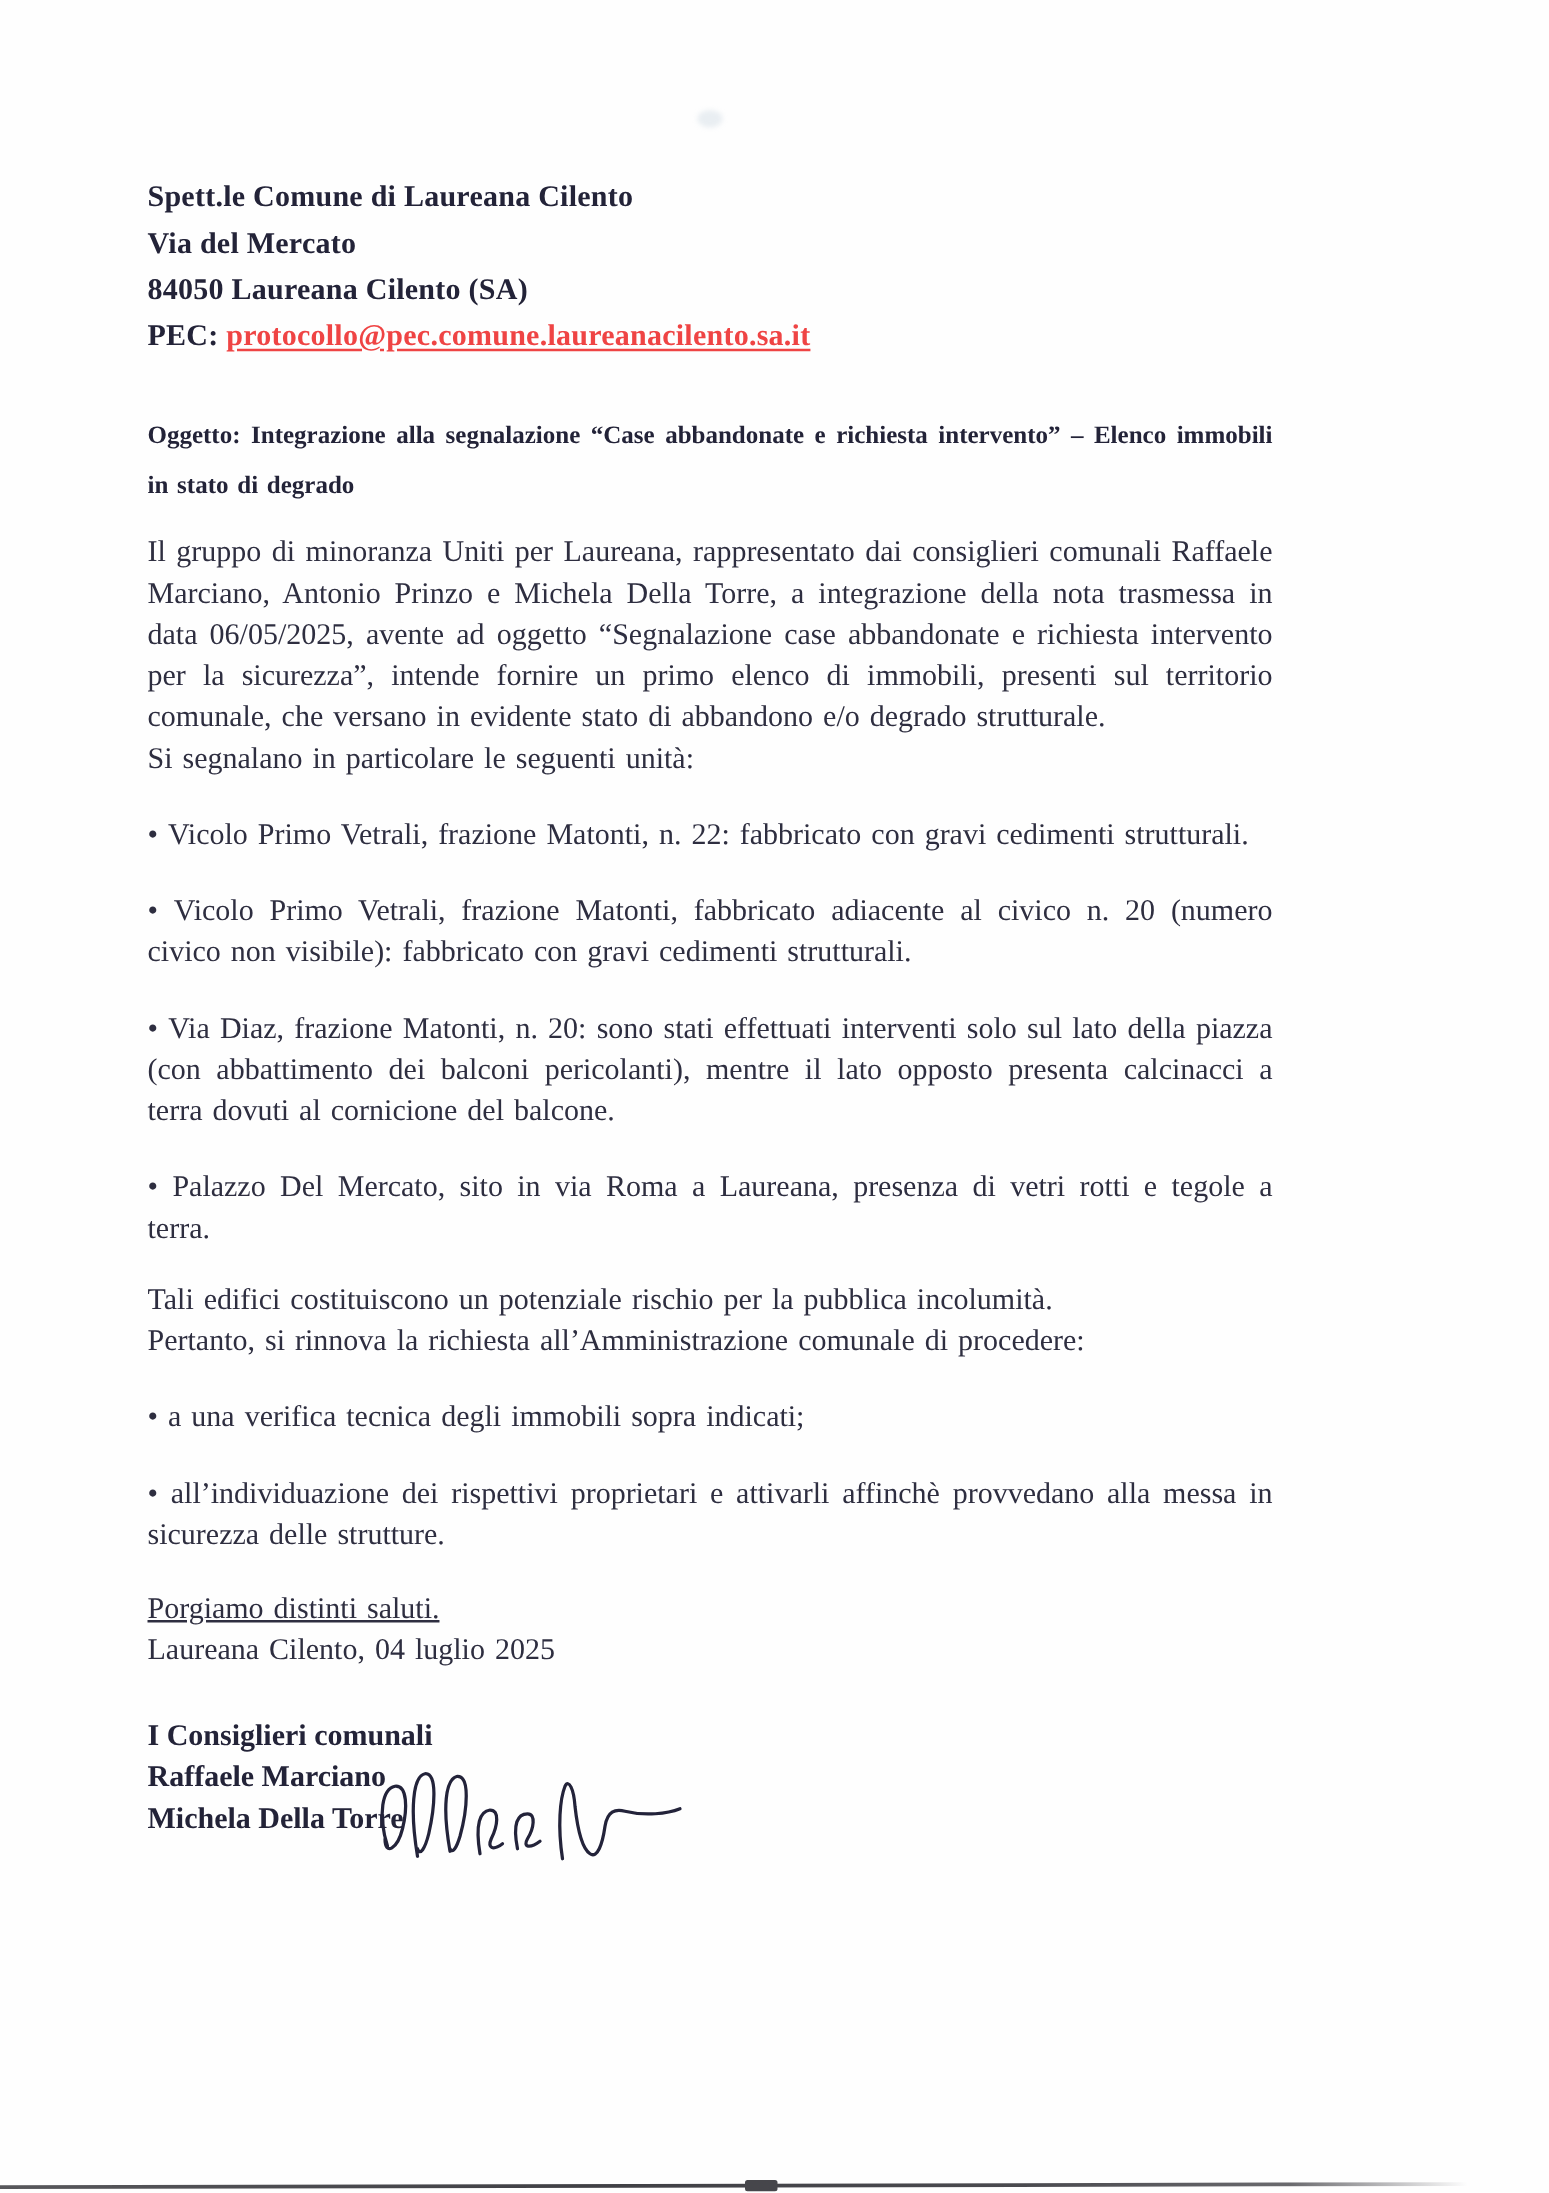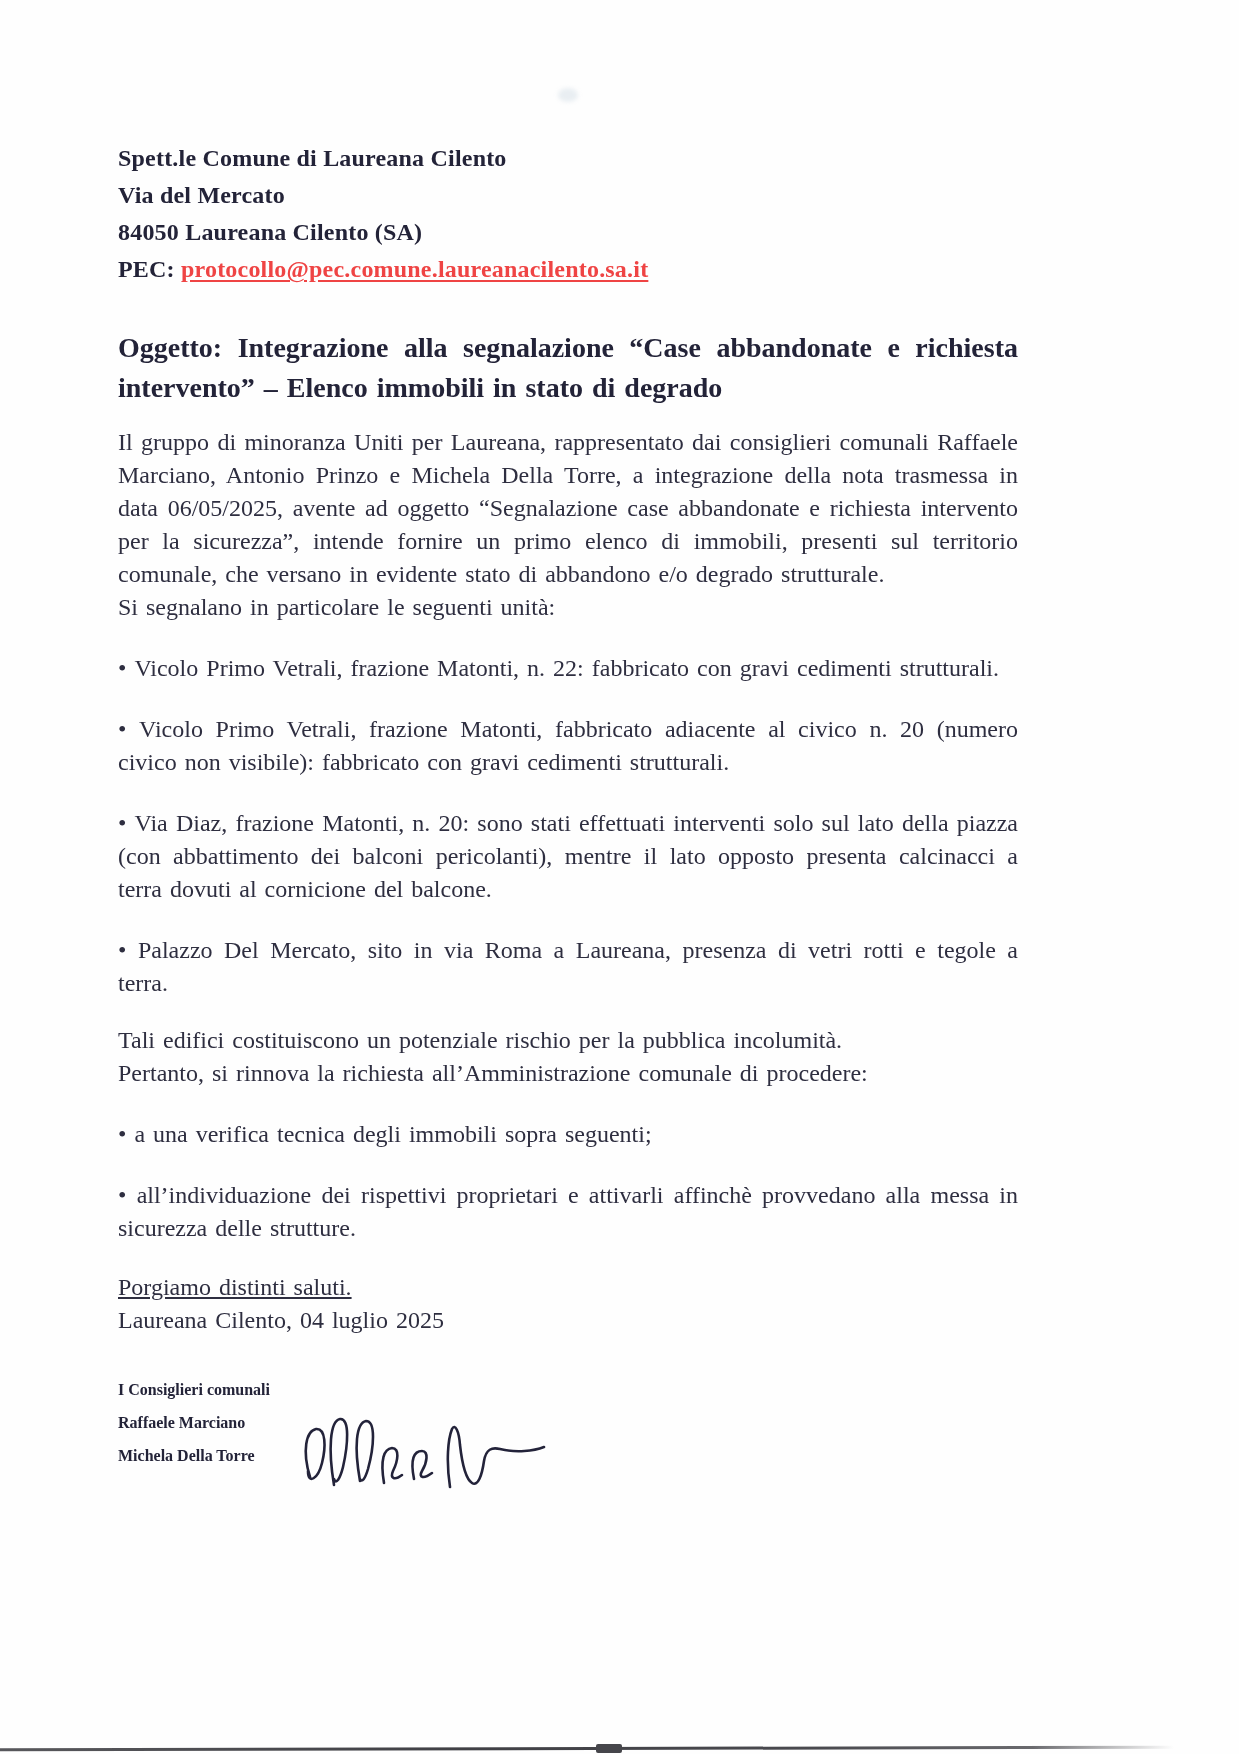--- a/index.html
+++ b/index.html
@@ -39,21 +39,21 @@
     color: #ef4444;
     text-decoration: underline;
     text-underline-offset: 3px;
     cursor: pointer;
     text-align: right;
   }
   
   .subject {
     margin: 40px 0 0 0;
     font-weight: bold;
-    font-size: 28px;
+    font-size: 20px;
     line-height: 40px;
     text-align: justify;
     color: #232338;
     word-spacing: 2px;
   }
   
   .bodytext {
     font-size: 24px;
     line-height: 33px;
     color: #2e2e40;
@@ -79,21 +79,21 @@
   ul.dotlist li::before {
     content: "\2022\00A0";
   }
   .after-block { margin-top: 24px; }
   .closing { margin-top: 26px; text-decoration: underline; }
   
   .signature-block {
     position: relative;
     margin-top: 36px;
     font-weight: bold;
-    font-size: 16px;
+    font-size: 24px;
     line-height: 33px;
     color: #232338;
   }
   .signature-scrawl {
     position: absolute;
     left: 178px;
     top: 18px;
     width: 252px;
     height: 118px;
     pointer-events: none;
@@ -158,21 +158,21 @@
         <li>Vicolo Primo Vetrali, frazione Matonti, n. 22: fabbricato con gravi cedimenti strutturali.</li>
         <li>Vicolo Primo Vetrali, frazione Matonti, fabbricato adiacente al civico n. 20 (numero civico non visibile): fabbricato con gravi cedimenti strutturali.</li>
         <li>Via Diaz, frazione Matonti, n. 20: sono stati effettuati interventi solo sul lato della piazza (con abbattimento dei balconi pericolanti), mentre il lato opposto presenta calcinacci a terra dovuti al cornicione del balcone.</li>
         <li>Palazzo Del Mercato, sito in via Roma a Laureana, presenza di vetri rotti e tegole a terra.</li>
       </ul>
 
       <p class="par after-block plain">Tali edifici costituiscono un potenziale rischio per la pubblica incolumità.</p>
       <p class="par tight plain">Pertanto, si rinnova la richiesta all’Amministrazione comunale di procedere:</p>
 
       <ul class="dotlist">
-        <li>a una verifica tecnica degli immobili sopra seguenti;</li>
+        <li>a una verifica tecnica degli immobili sopra indicati;</li>
         <li>all’individuazione dei rispettivi proprietari e attivarli affinchè provvedano alla messa in sicurezza delle strutture.</li>
       </ul>
 
       <p class="par closing plain">Porgiamo distinti saluti.</p>
       <p class="par tight plain">Laureana Cilento, 04 luglio 2025</p>
     </div>
 
     <div class="signature-block">
       <div>I Consiglieri comunali</div>
       <div>Raffaele Marciano</div>

